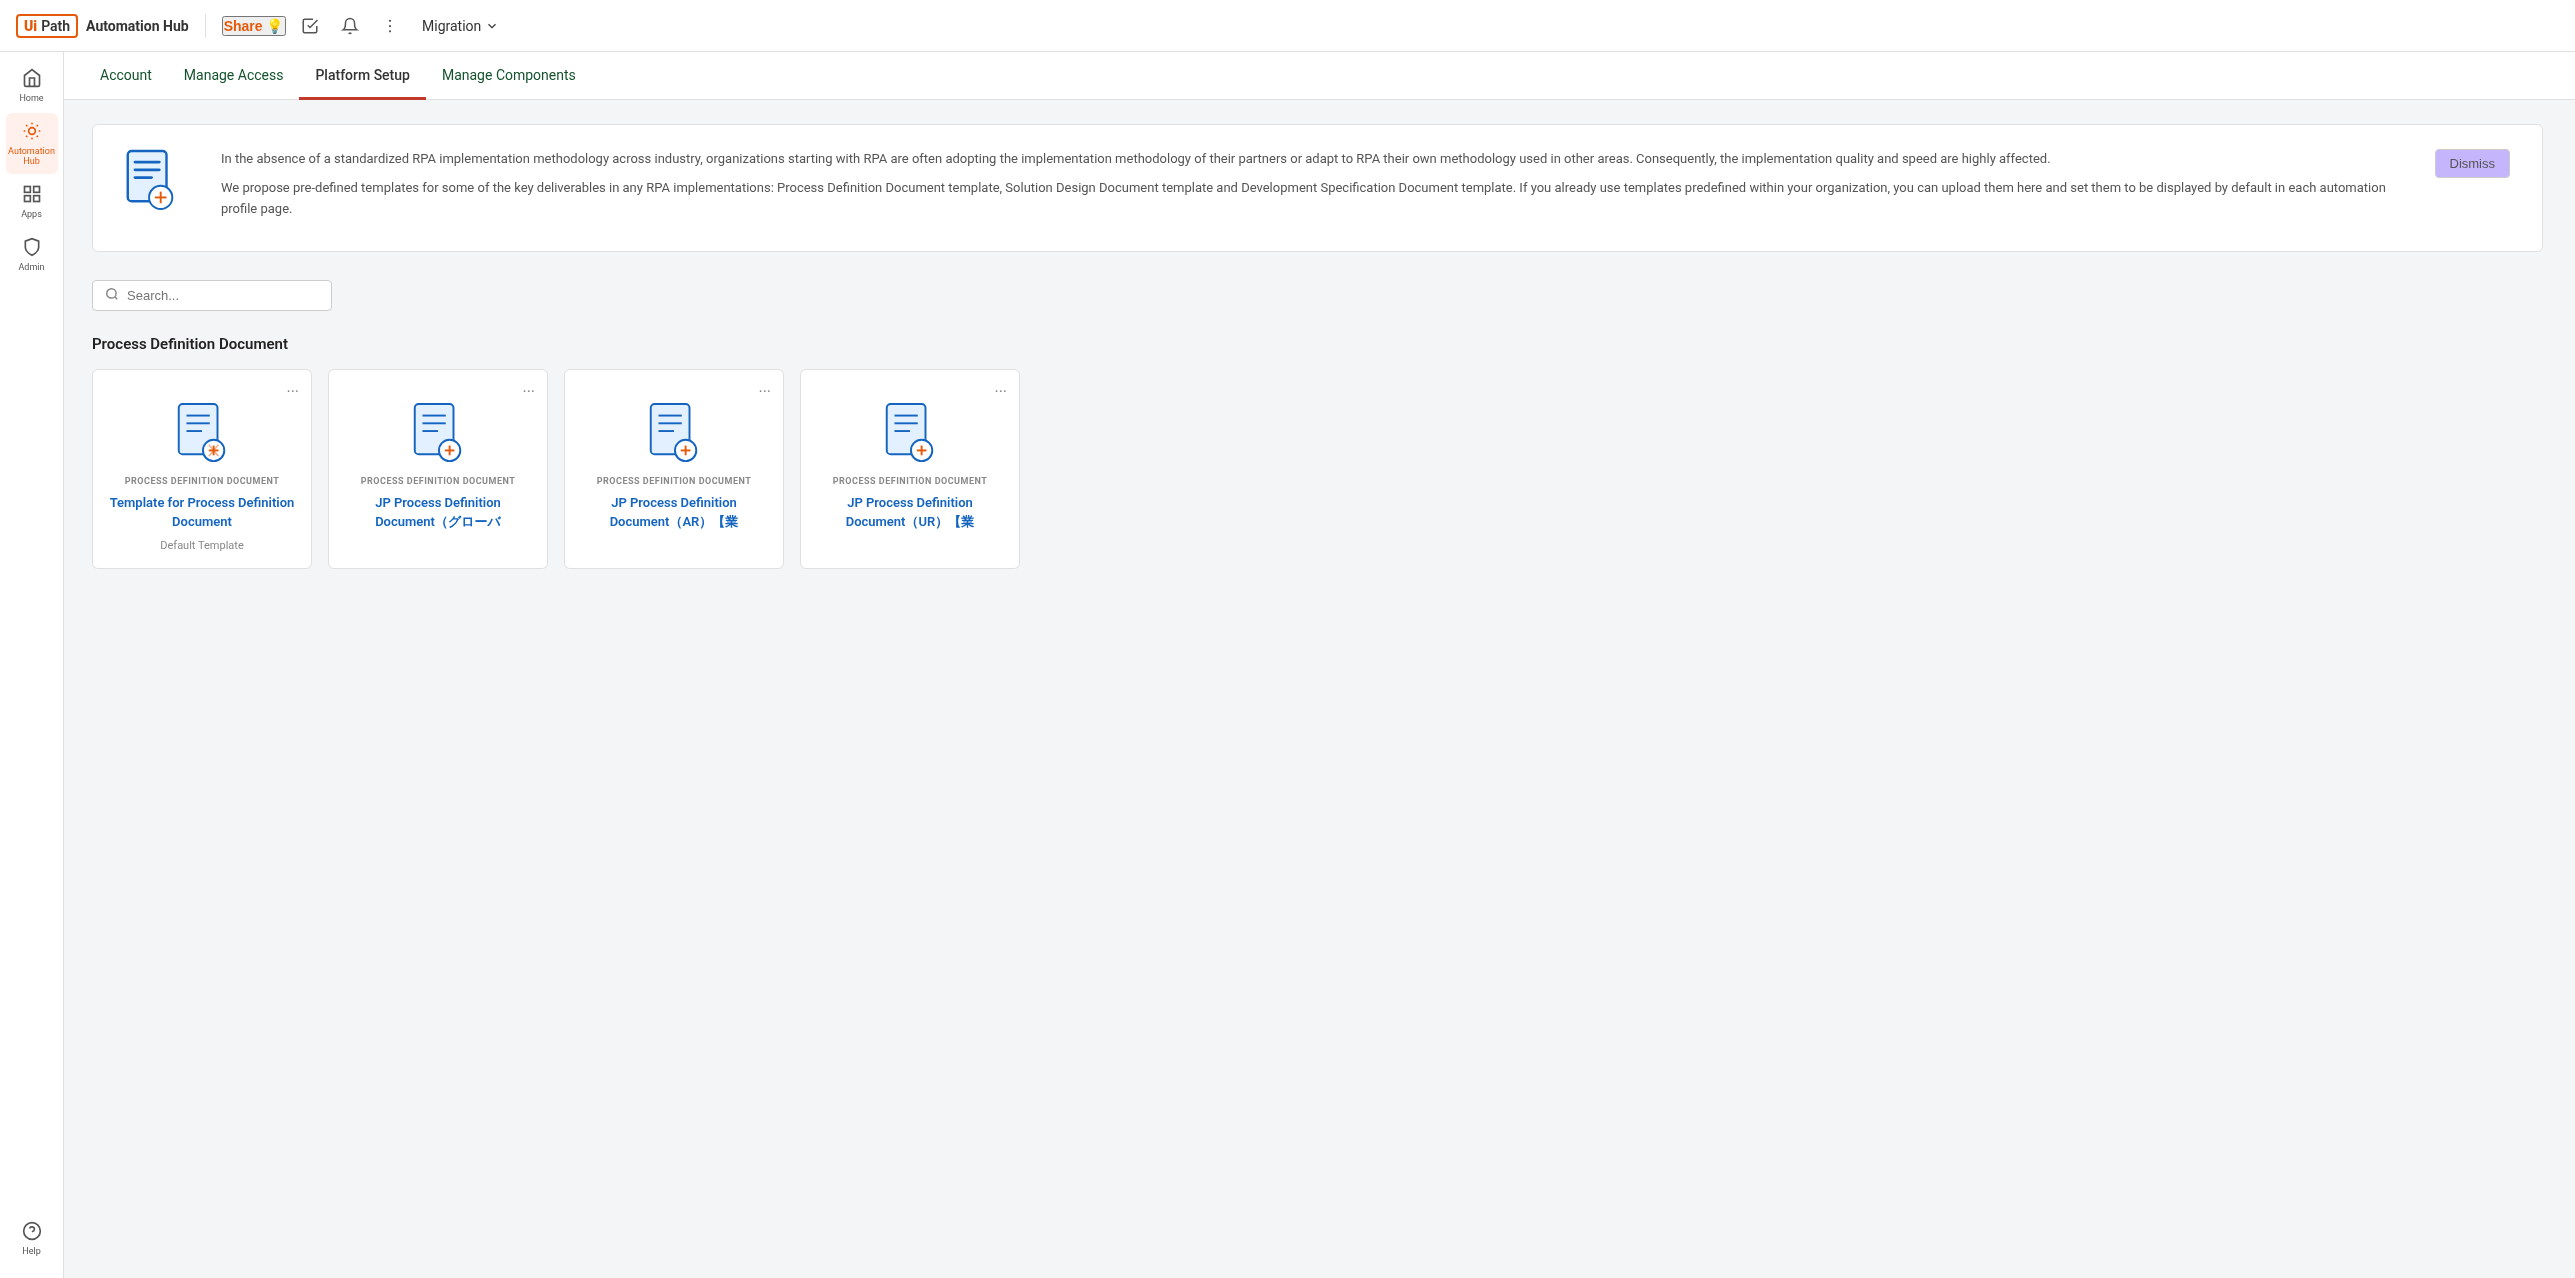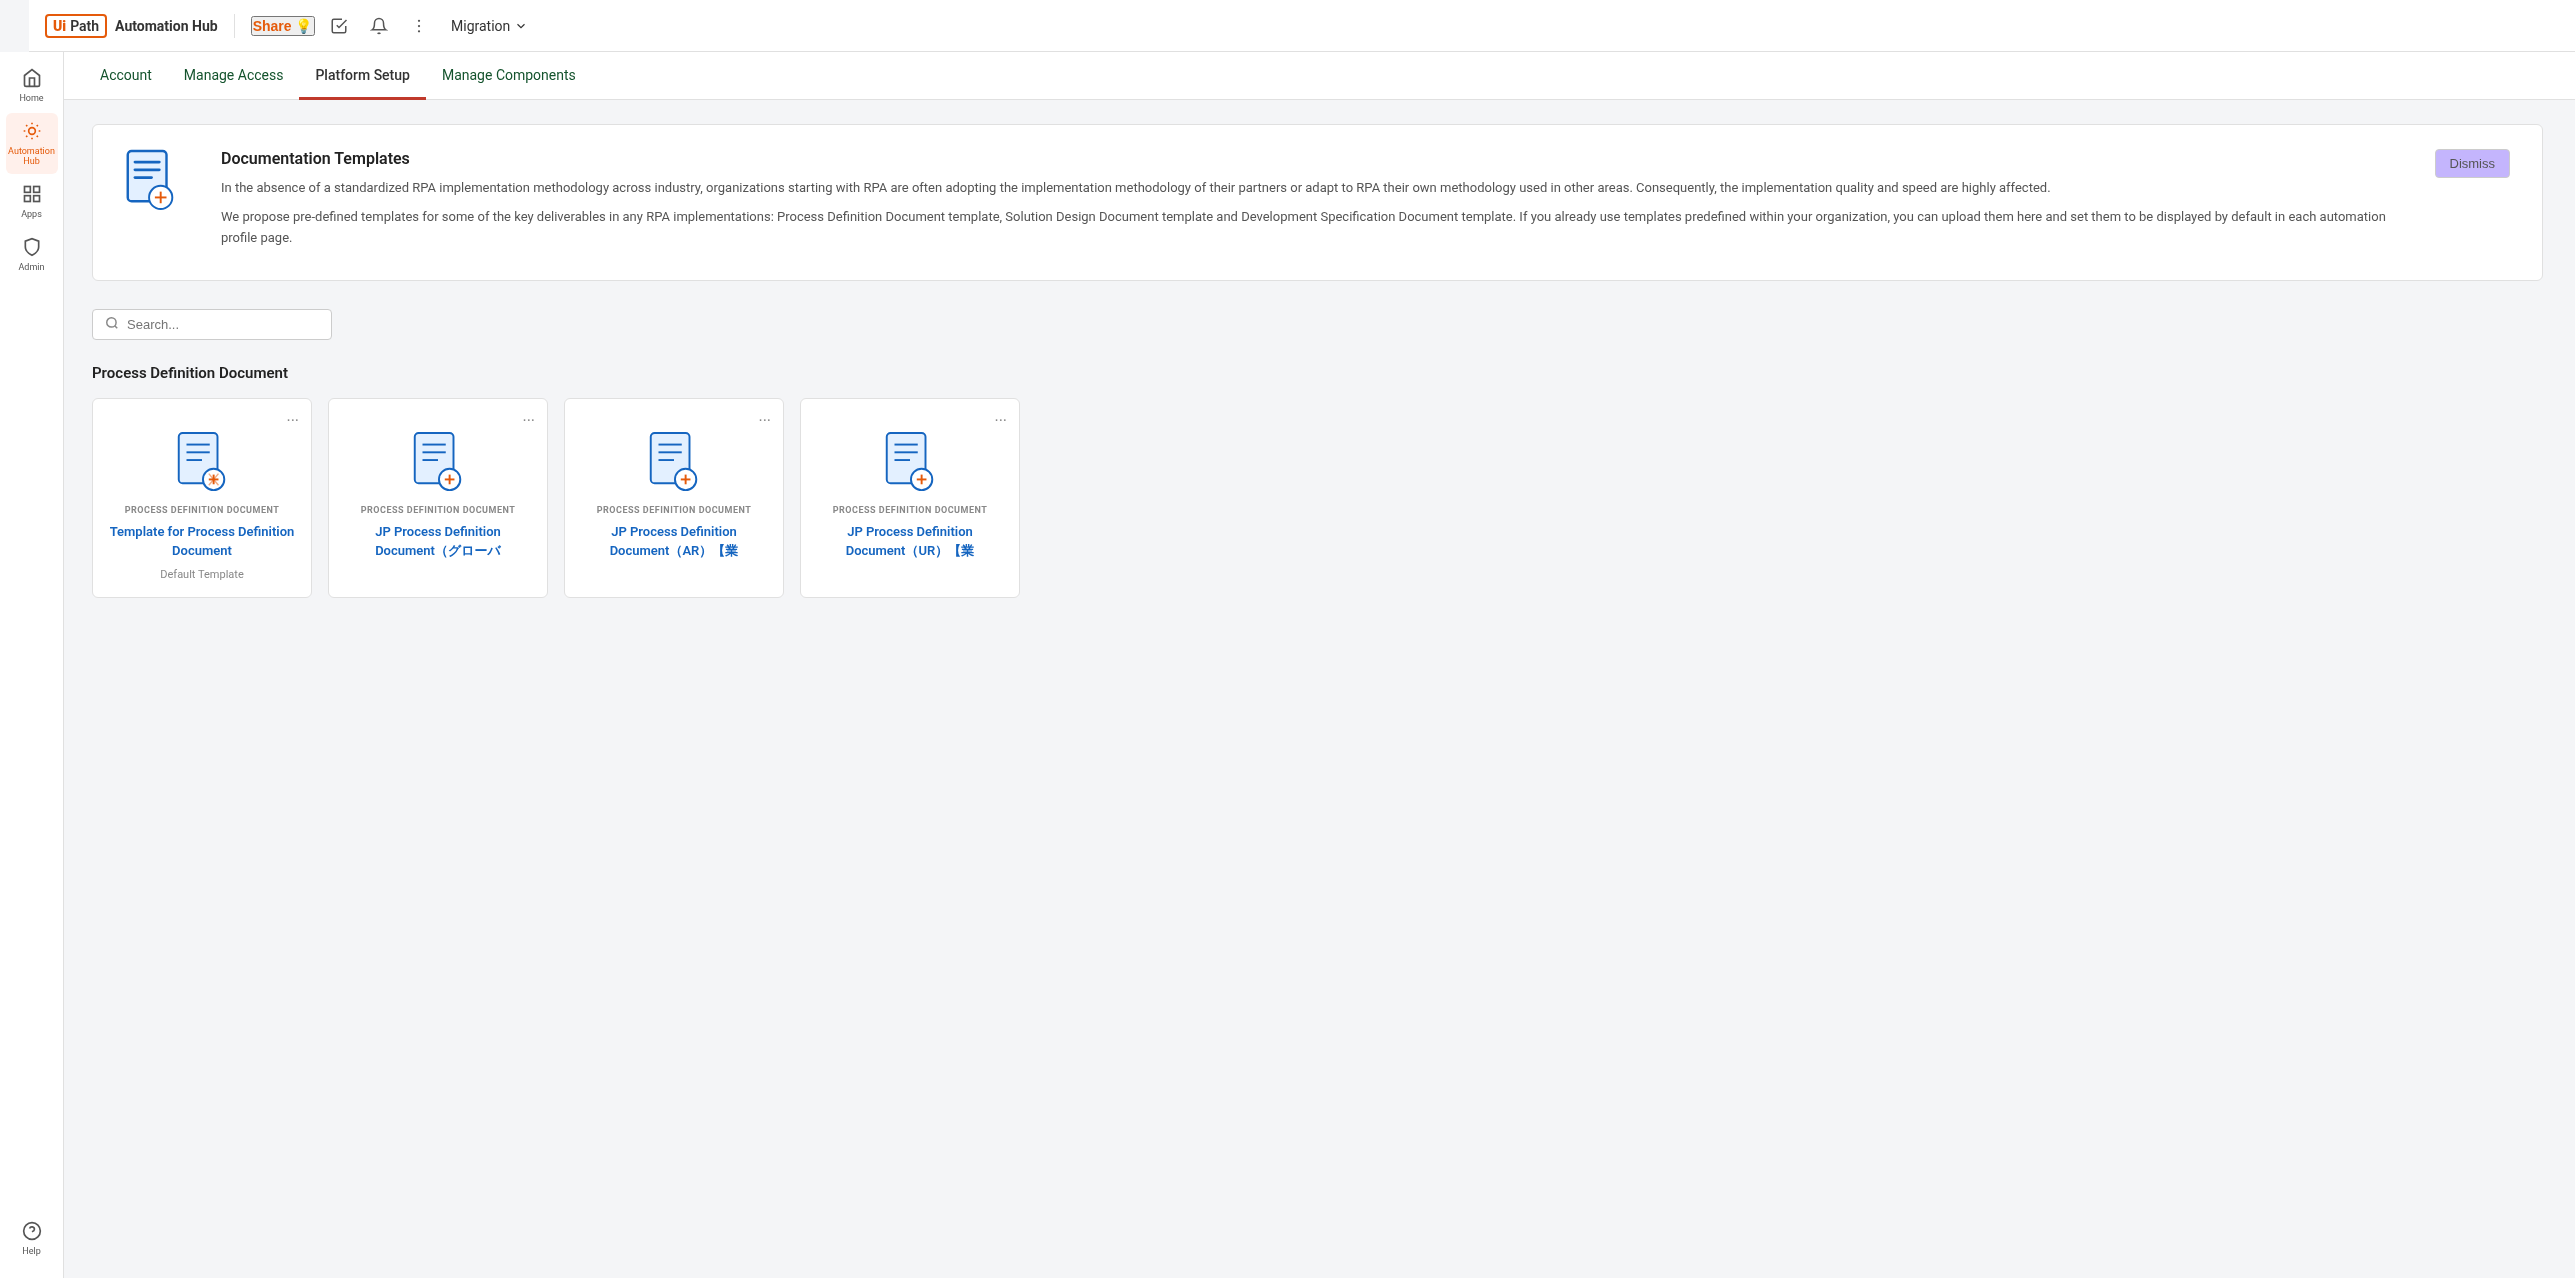--- a/index.html
+++ b/index.html
@@ -2,21 +2,21 @@
 <html><head>
   <meta charset="utf-8">
   <style>
     * { box-sizing: border-box; margin: 0; padding: 0; }
     body { font-family: -apple-system, BlinkMacSystemFont, 'Segoe UI', Roboto, sans-serif; background: #f4f5f7; color: #333; font-size: 14px; }
 
     
     .navbar {
       display: flex; align-items: center; height: 52px;
       background: #fff; border-bottom: 1px solid #e0e0e0;
-      padding: 0 16px; position: fixed; top: 0; left: 0; right: 0; z-index: 100; margin-left: 29px;
+      padding: 0 16px; position: fixed; top: 0; left: 0; right: 0; z-index: 100;
     }
     .navbar-logo {
       display: flex; align-items: center; gap: 8px;
       border-right: 1px solid #e0e0e0; padding-right: 16px; margin-right: 16px;
     }
     .logo-box {
       border: 2px solid #e55a0a; border-radius: 4px;
       padding: 2px 6px; display: flex; align-items: center; gap: 4px;
     }
     .logo-ui { color: #e55a0a; font-weight: 900; font-size: 14px; }
@@ -242,21 +242,20 @@
           <rect x="2" y="2" width="40" height="52" rx="4" fill="#e3f0ff" stroke="#1565c0" stroke-width="2.5"></rect>
           <rect x="8" y="12" width="28" height="3" rx="1.5" fill="#1565c0"></rect>
           <rect x="8" y="20" width="28" height="3" rx="1.5" fill="#1565c0"></rect>
           <rect x="8" y="28" width="20" height="3" rx="1.5" fill="#1565c0"></rect>
           <circle cx="36" cy="50" r="12" fill="#fff" stroke="#1565c0" stroke-width="2"></circle>
           <line x1="30" y1="50" x2="42" y2="50" stroke="#e55a0a" stroke-width="2"></line>
           <line x1="36" y1="44" x2="36" y2="56" stroke="#e55a0a" stroke-width="2"></line>
         </svg>
       </div>
       <div class="banner-content">
-        <div class="banner-title">Documentation Templates</div>
         <p class="banner-text">In the absence of a standardized RPA implementation methodology across industry, organizations starting with RPA are often adopting the implementation methodology of their partners or adapt to RPA their own methodology used in other areas. Consequently, the implementation quality and speed are highly affected.</p>
         <p class="banner-text">We propose pre-defined templates for some of the key deliverables in any RPA implementations: Process Definition Document template, Solution Design Document template and Development Specification Document template. If you already use templates predefined within your organization, you can upload them here and set them to be displayed by default in each automation profile page.</p>
       </div>
       <div class="banner-dismiss">
         <button class="dismiss-btn">Dismiss</button>
       </div>
     </div>
 
     <div class="search-container">
       <div class="search-input-wrap">

